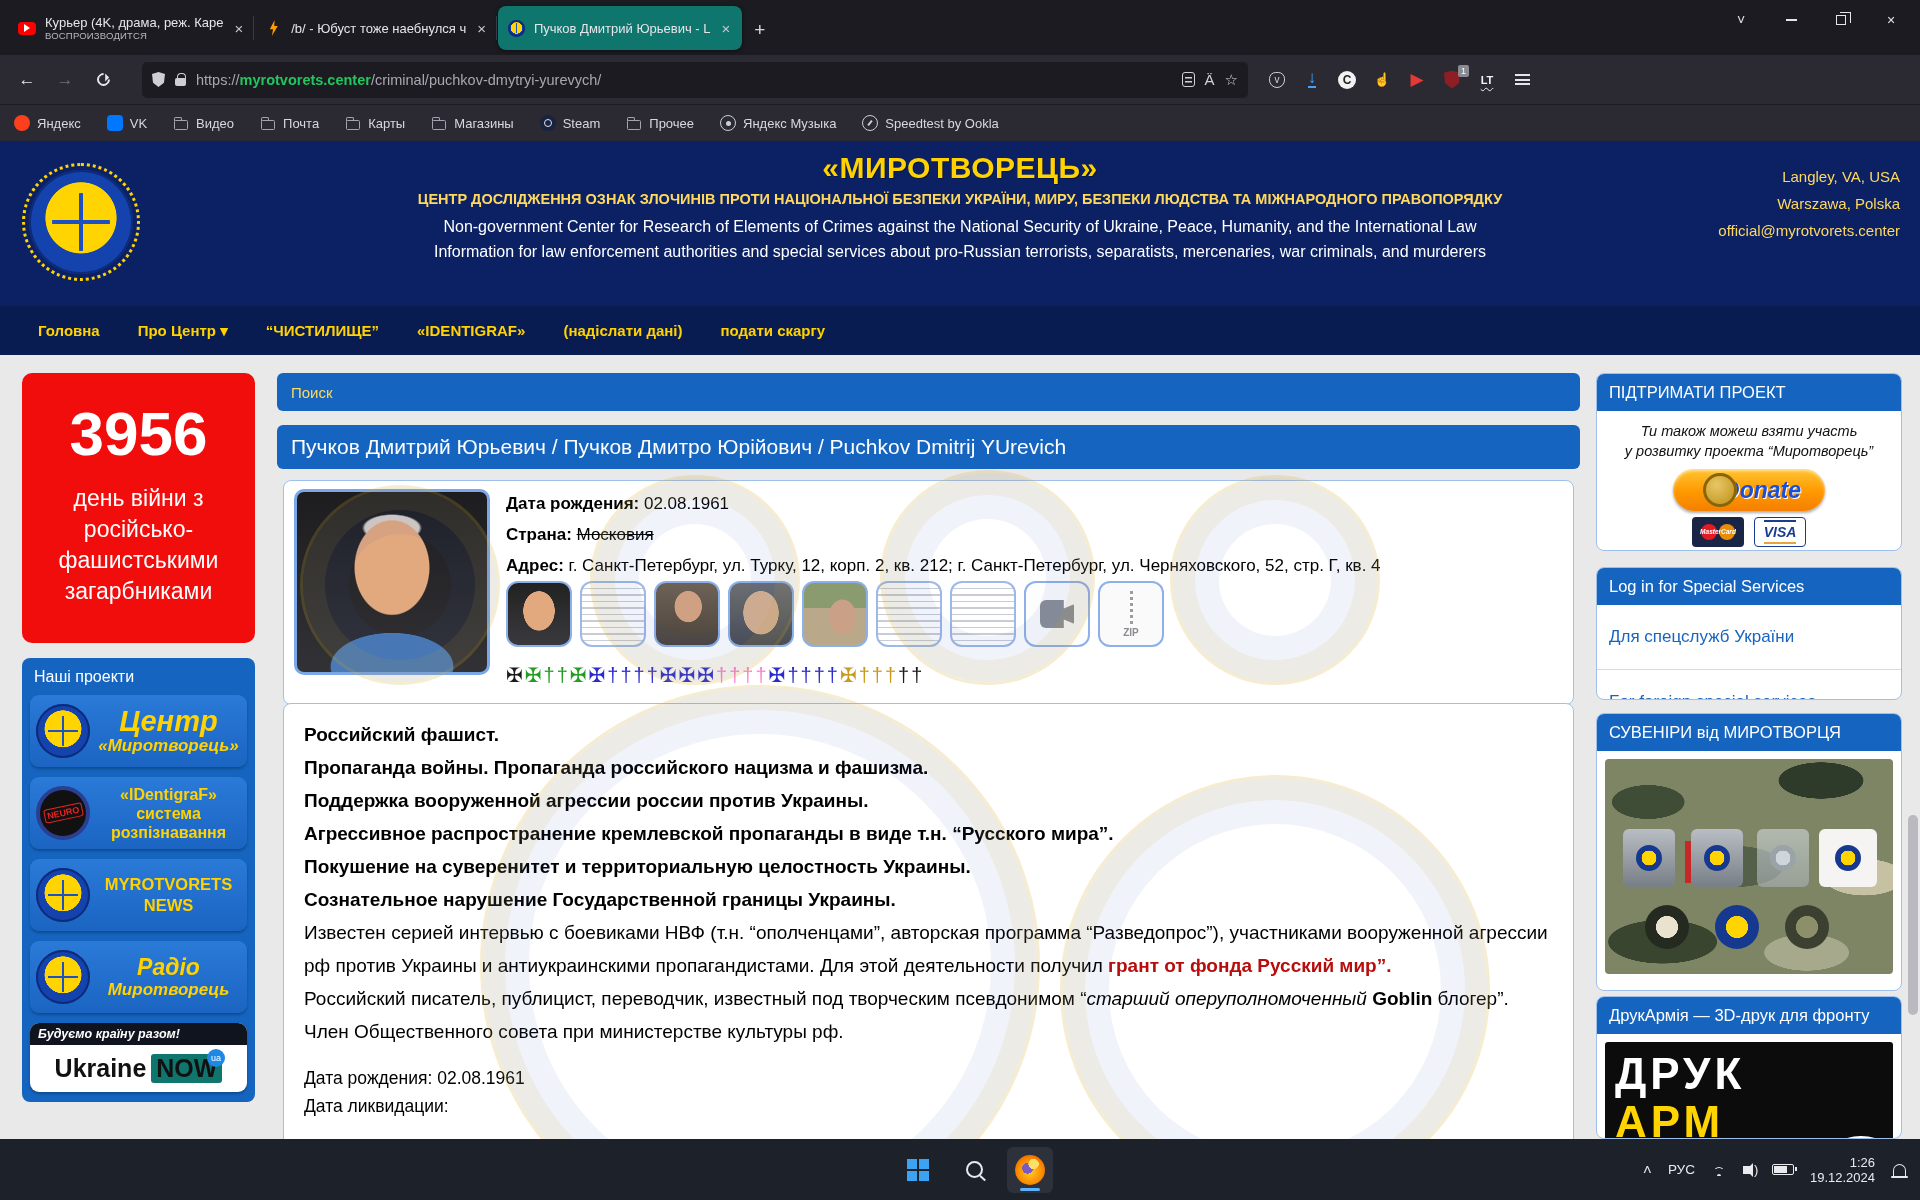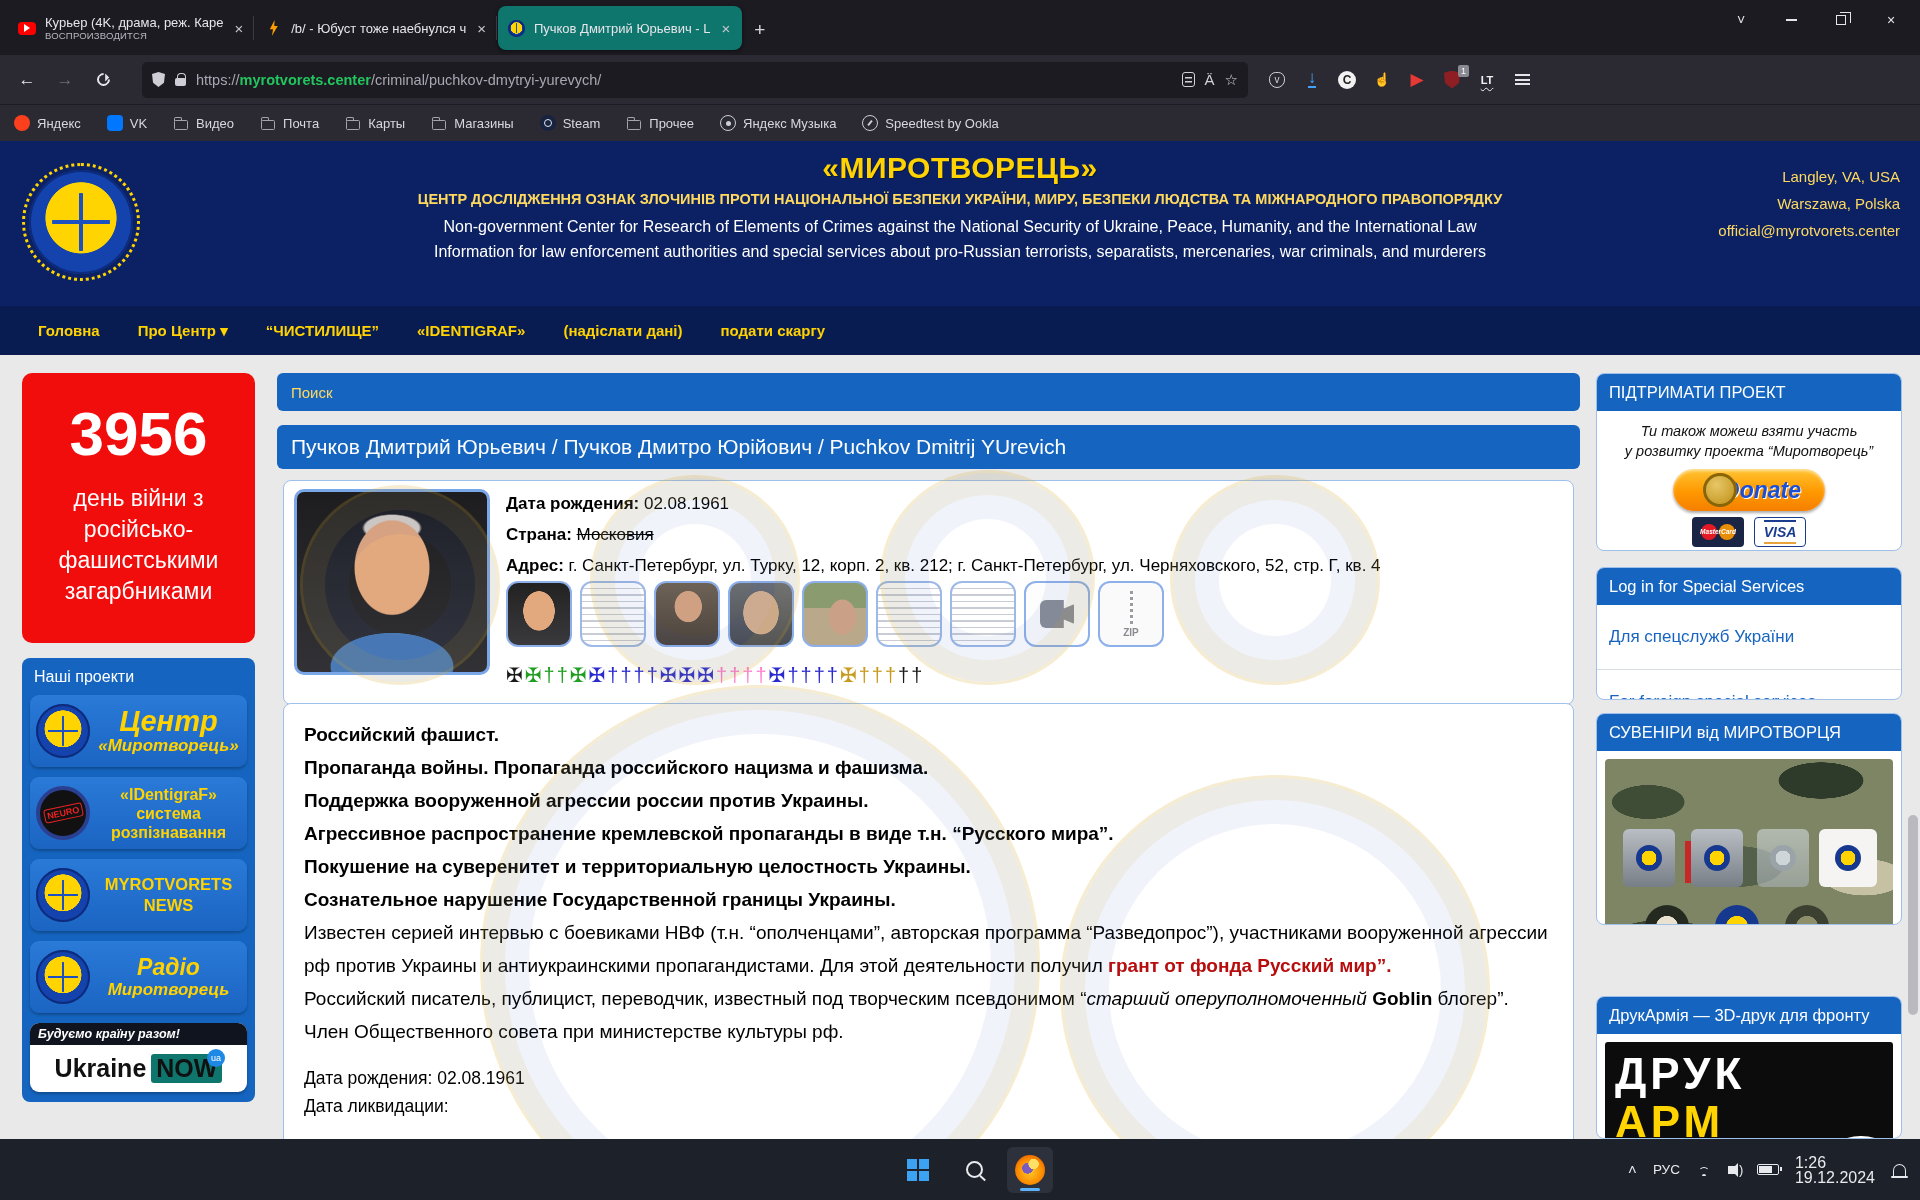--- a/index.html
+++ b/index.html
@@ -152,21 +152,21 @@
   .mc{width:52px;height:30px;background:#1a2445;border-radius:4px;display:flex;align-items:center;justify-content:center;position:relative}
   .mc::before,.mc::after{content:"";position:absolute;width:16px;height:16px;border-radius:50%;top:7px}
   .mc::before{left:9px;background:#e41b24}
   .mc::after{right:9px;background:#ff9900;opacity:.9}
   .mc span{position:relative;color:#fff;font-size:6.5px;font-weight:700;z-index:2}
   .visa{width:52px;height:30px;background:#fff;border:1.5px solid #1a3c8f;border-radius:4px;display:flex;align-items:center;justify-content:center}
   .visa span{color:#1a3c8f;font-size:14px;font-weight:800;font-style:italic;border-top:2px solid #1a3c8f;border-bottom:2px solid #e8a33d}
   .login{top:212px;height:133px}
   .llink{color:#1765c0;font-size:17px;padding:22px 12px}
   .llink + .llink{border-top:1px solid #d7dbe2}
-  .souv{top:358px;height:212px}
+  .souv{top:358px;height:278px}
   .camo{position:relative;margin:8px;height:215px;border-radius:4px;background:#7d8565;overflow:hidden}
   .camo::before{content:"";position:absolute;inset:0;background:
     radial-gradient(ellipse 60px 28px at 15% 20%,#404d36 0 60%,transparent 61%),
     radial-gradient(ellipse 70px 30px at 75% 10%,#2e3a2a 0 60%,transparent 61%),
     radial-gradient(ellipse 80px 34px at 45% 50%,#55604a 0 60%,transparent 61%),
     radial-gradient(ellipse 66px 30px at 90% 55%,#c7c1a4 0 60%,transparent 61%),
     radial-gradient(ellipse 90px 36px at 20% 85%,#39452f 0 60%,transparent 61%),
     radial-gradient(ellipse 70px 30px at 70% 90%,#a7a98c 0 60%,transparent 61%)}
   .mug{position:absolute;top:70px;width:52px;height:58px;border-radius:6px}
   .mug.m1{left:18px;background:linear-gradient(#b9bec4,#787e86)}
@@ -203,21 +203,21 @@
   .wifi i{position:absolute;left:50%;bottom:-2px;transform:translateX(-50%);border:1.8px solid #e9eaee;border-radius:50%;border-bottom-color:transparent;border-left-color:transparent;border-right-color:transparent;rotate:0deg}
   .wifi .w1{width:18px;height:18px}
   .wifi .w2{width:11px;height:11px}
   .wifi .w3{width:4px;height:4px;background:#e9eaee;border:none;border-radius:50%}
   .spk{width:7px;height:8px;background:#e9eaee;position:relative;margin-right:6px}
   .spk::before{content:"";position:absolute;left:3px;top:-3px;border:7px solid transparent;border-right-color:#e9eaee;border-left:none}
   .spk::after{content:")";position:absolute;left:11px;top:-4px;color:#e9eaee;font-size:13px}
   .batt{width:22px;height:11px;border:1.6px solid #e9eaee;border-radius:2px;position:relative}
   .batt::before{content:"";position:absolute;right:-4px;top:2px;width:2px;height:4px;background:#e9eaee}
   .batt::after{content:"";position:absolute;left:1px;top:1px;bottom:1px;width:13px;background:#e9eaee}
-  .clock{text-align:left;font-size:16px;line-height:15px}
+  .clock{text-align:right;font-size:13px;line-height:15px}
   .bell{width:13px;height:12px;border:1.7px solid #e9eaee;border-bottom:none;border-radius:7px 7px 0 0;position:relative;margin-left:2px}
   .bell::after{content:"";position:absolute;left:-3px;bottom:-2px;width:17px;height:2px;background:#e9eaee;border-radius:1px}
 </style>
 </head>
 <body>
 
 <div class="chrome">
   <div class="tabbar">
     <div class="tab">
       <span class="fav yt">

